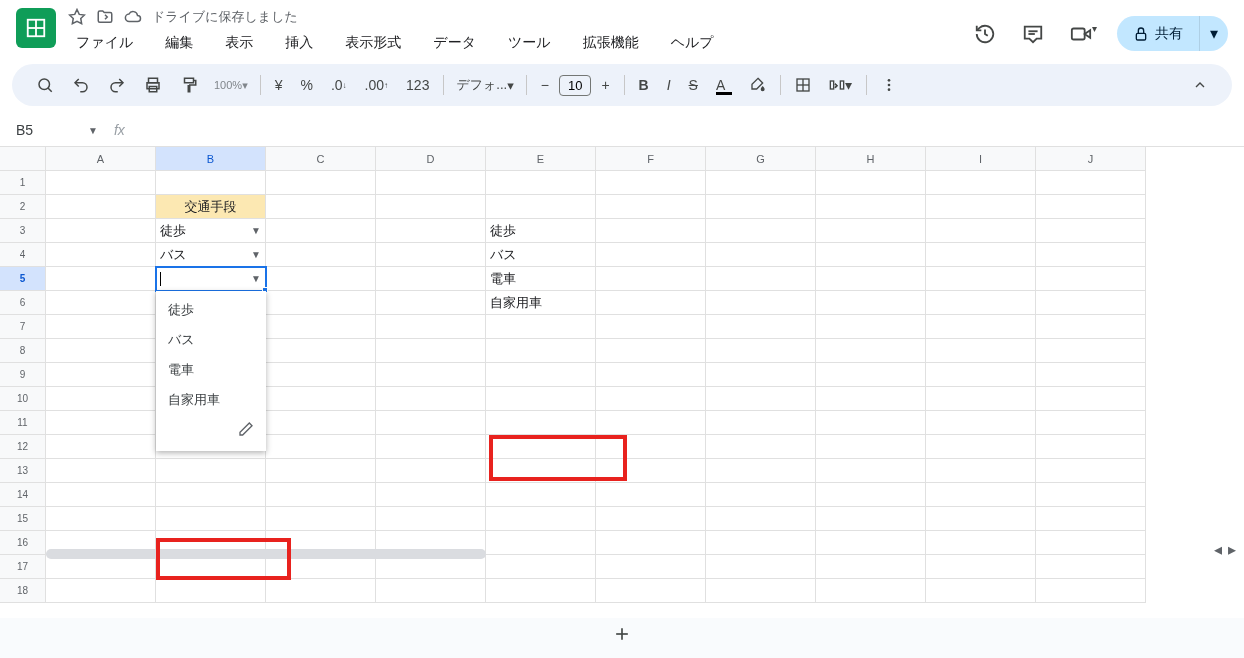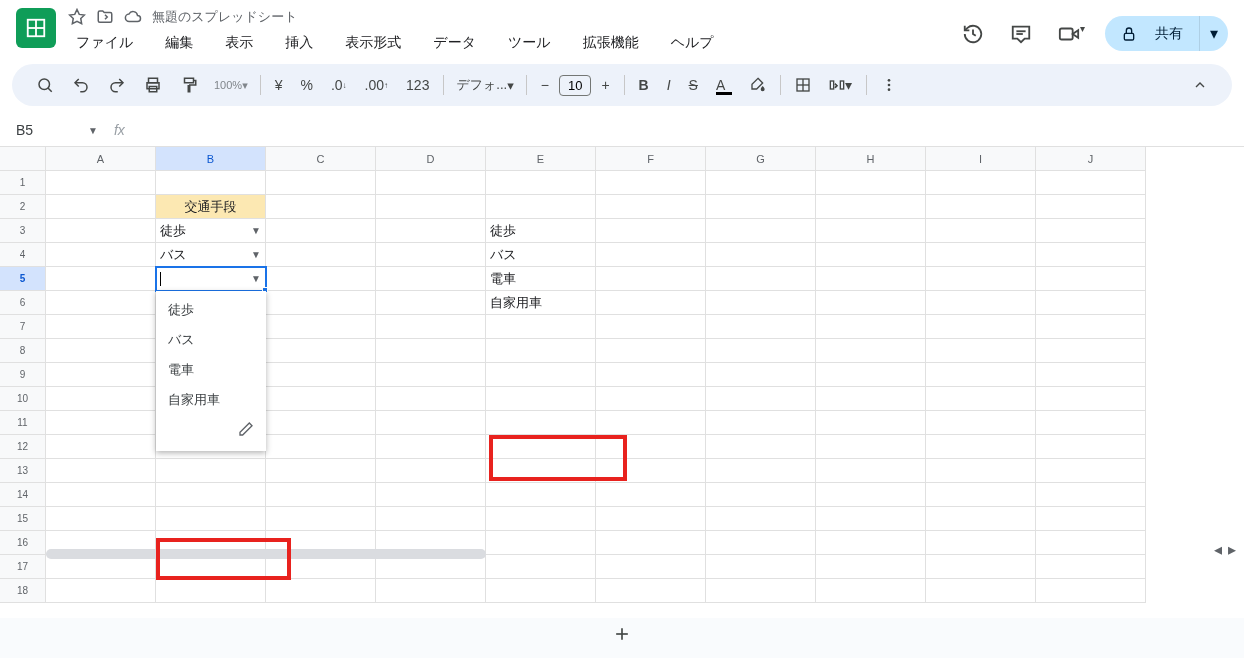--- a/index.html
+++ b/index.html
@@ -11,21 +11,21 @@
 .title-area { flex: 1; }
 .title-row { display: flex; align-items: center; gap: 10px; }
 .doc-title { font-size: 18px; color: #3c4043; }
 .title-icon { color: #5f6368; cursor: pointer; display: inline-flex; }
 .save-status { color: #5f6368; font-size: 13px; }
 .menubar { display: flex; gap: 16px; margin-top: 4px; }
 .menu-item { padding: 4px 8px; font-size: 14px; color: #202124; cursor: pointer; border-radius: 4px; }
 .header-right { display: flex; align-items: center; gap: 14px; margin-top: 8px; }
 .hdr-btn { color: #444746; cursor: pointer; display: inline-flex; padding: 6px; }
 .share-group { display: flex; }
-.share-btn { background: #c2e7ff; border-radius: 20px 0 0 20px; padding: 8px 16px; display: flex; align-items: center; gap: 18px; font-size: 14px; color: #001d35; cursor: pointer; }
+.share-btn { background: #c2e7ff; border-radius: 20px 0 0 20px; padding: 8px 16px; display: flex; align-items: center; gap: 6px; font-size: 14px; color: #001d35; cursor: pointer; }
 .share-arrow { background: #c2e7ff; border-radius: 0 20px 20px 0; padding: 8px 10px; cursor: pointer; color: #001d35; display: flex; align-items: center; border-left: 1px solid rgba(0,0,0,0.1); }
 
 .toolbar { display: flex; align-items: center; padding: 6px 16px; background: #edf2fa; border-radius: 24px; margin: 8px 12px; gap: 2px; }
 .tb-btn { padding: 6px 8px; color: #444746; cursor: pointer; display: inline-flex; align-items: center; border-radius: 4px; font-size: 14px; }
 .tb-sep { width: 1px; height: 20px; background: #c7c7c7; margin: 0 4px; }
 .zoom { color: #80868b; font-size: 11px; padding: 4px 6px; }
 .font-select { font-size: 13px; color: #444746; padding: 4px 6px; }
 .fontsize-box { border: 1px solid #747775; border-radius: 4px; padding: 2px 8px; font-size: 13px; min-width: 30px; text-align: center; }
 .text-color-shape { width: 16px; height: 16px; position: relative; }
 .text-color-shape::after { content: ""; position: absolute; bottom: -2px; left: 0; width: 16px; height: 3px; background: #000; }
@@ -96,21 +96,21 @@
           <svg width="18" height="18" viewBox="0 0 24 24" fill="none" stroke="currentColor" stroke-width="2">
             <path d="M3 6a2 2 0 0 1 2-2h4l2 2h8a2 2 0 0 1 2 2v9a2 2 0 0 1-2 2H5a2 2 0 0 1-2-2V6z"></path>
             <polyline points="10 12 13 15 10 18" transform="translate(2 -3)"></polyline>
           </svg>
         </span>
       <span class="title-icon">
           <svg width="18" height="18" viewBox="0 0 24 24" fill="none" stroke="currentColor" stroke-width="2">
             <path d="M18 18a4 4 0 0 0 0-8 6 6 0 0 0-11.3-2A5 5 0 0 0 7 18h11z"></path>
           </svg>
         </span>
-      <span class="save-status">無題のスプレッドシート</span>
+      <span class="save-status">ドライブに保存しました</span>
     </div>
     <div class="menubar">
       <span class="menu-item">ファイル</span>
       <span class="menu-item">編集</span>
       <span class="menu-item">表示</span>
       <span class="menu-item">挿入</span>
       <span class="menu-item">表示形式</span>
       <span class="menu-item">データ</span>
       <span class="menu-item">ツール</span>
       <span class="menu-item">拡張機能</span>

